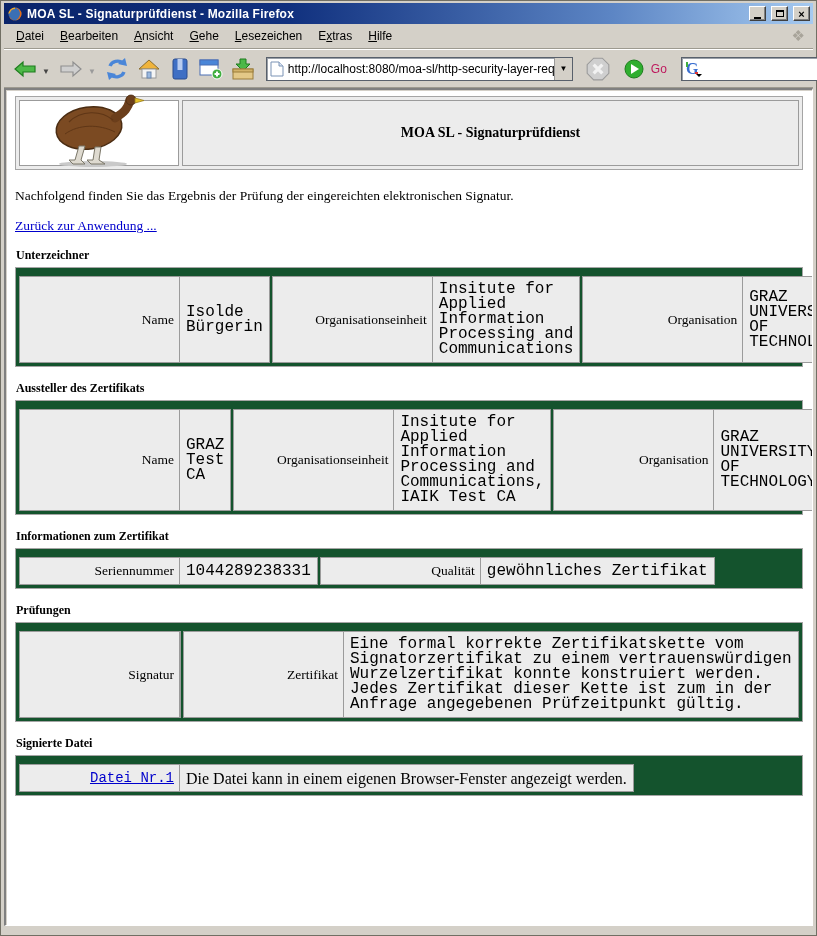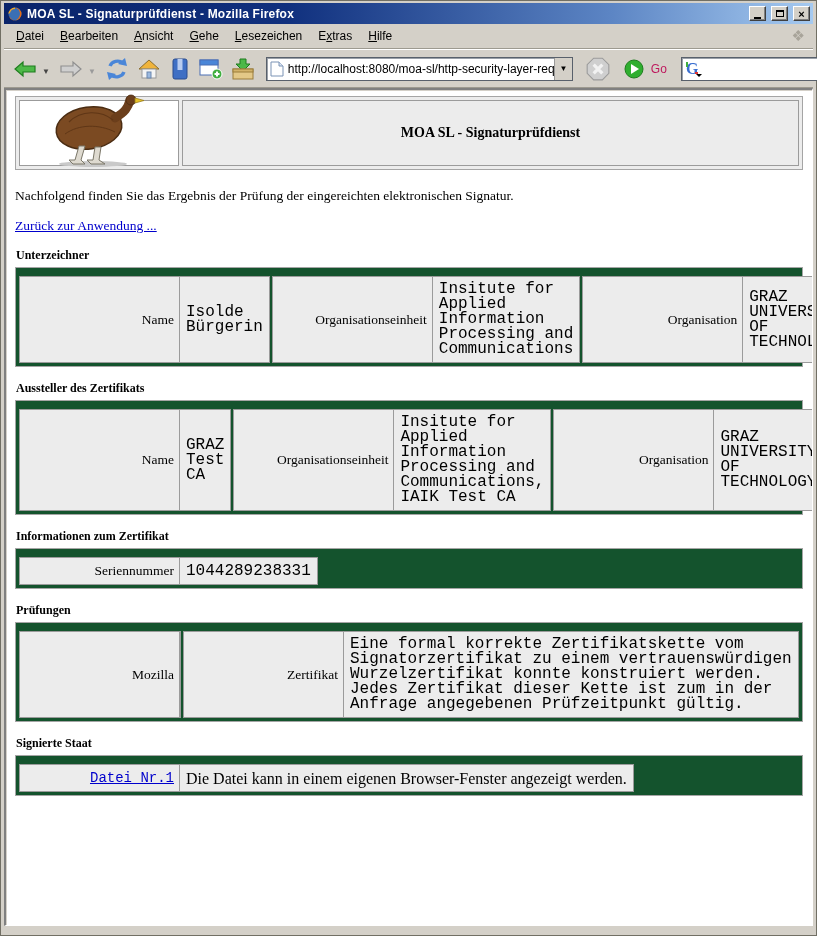--- a/index.html
+++ b/index.html
@@ -300,36 +300,40 @@
       </div>
     </div>
 
     
     <h3 class="sec-h">Informationen zum Zertifikat</h3>
     <div class="dtable">
       <div class="drow">
         <div class="dlabel">Seriennummer</div>
         <div class="dvalue">1044289238331</div>
       </div>
+      <div class="drow">
+        <div class="dlabel">Qualität</div>
+        <div class="dvalue">gewöhnliches Zertifikat</div>
+      </div>
     </div>
 
     
     <h3 class="sec-h">Prüfungen</h3>
     <div class="dtable">
       <div class="drow">
-        <div class="dlabel">Mozilla</div>
+        <div class="dlabel">Signatur</div>
       </div>
       <div class="drow">
         <div class="dlabel">Zertifikat</div>
         <div class="dvalue">Eine formal korrekte Zertifikatskette vom Signatorzertifikat zu einem vertrauenswürdigen Wurzelzertifikat konnte konstruiert werden. Jedes Zertifikat dieser Kette ist zum in der Anfrage angegebenen Prüfzeitpunkt gültig.</div>
       </div>
     </div>
 
     
-    <h3 class="sec-h">Signierte Staat</h3>
+    <h3 class="sec-h">Signierte Datei</h3>
     <div class="dtable">
       <div class="drow">
         <div class="dlabel">
           <a>Datei Nr.1</a>
         </div>
         <div class="dvalue serif">Die Datei kann in einem eigenen Browser-Fenster angezeigt werden.</div>
       </div>
     </div>
 
     

